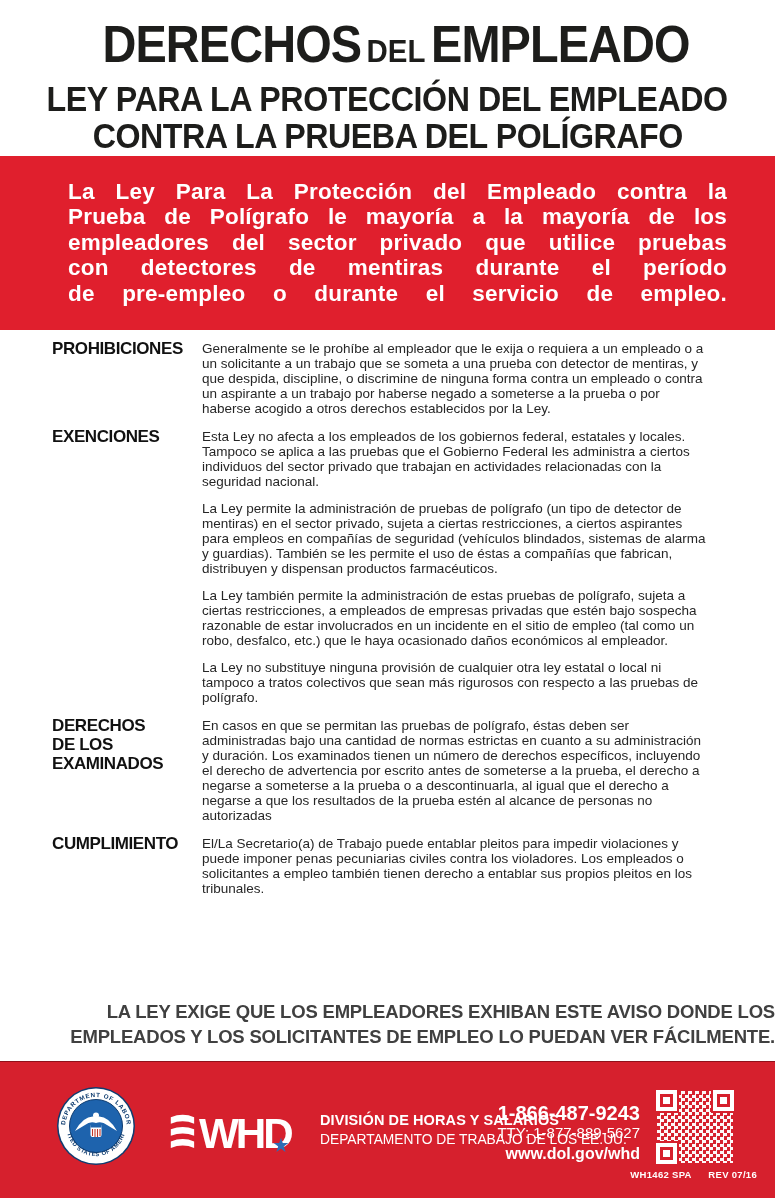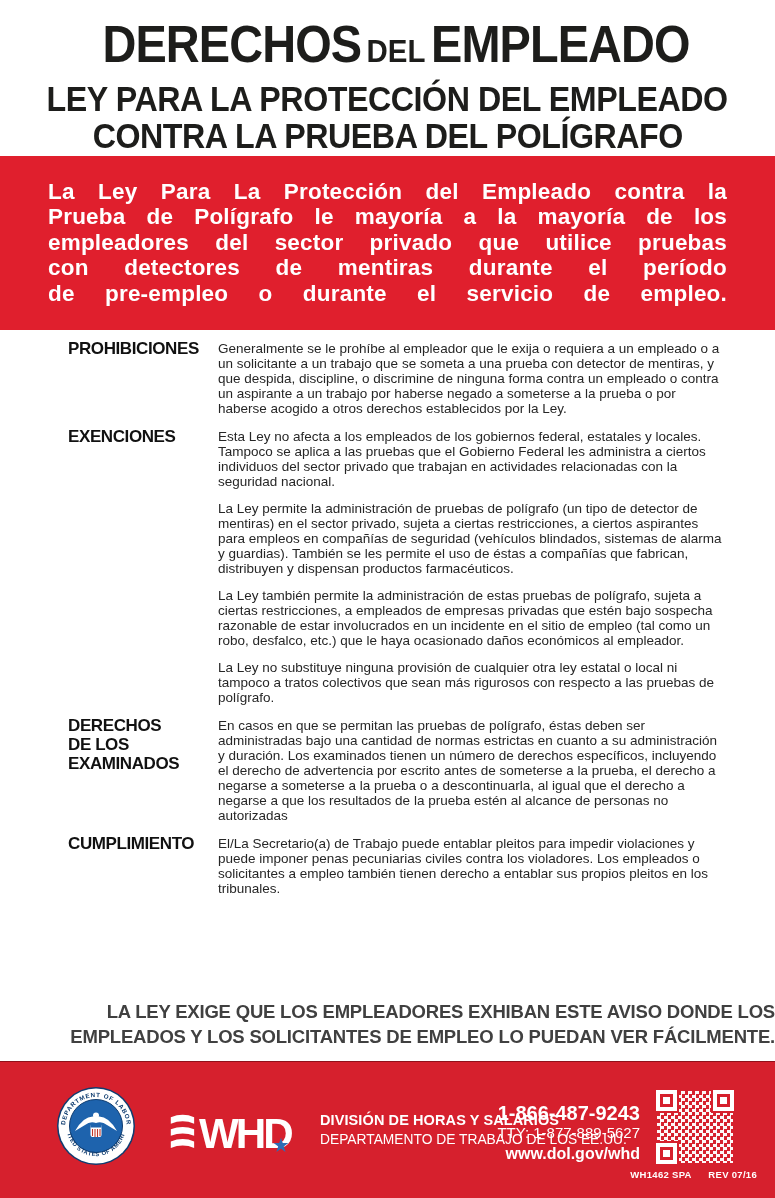--- a/index.html
+++ b/index.html
@@ -7,25 +7,25 @@
           font-family:"Liberation Sans",sans-serif;color:#1d1d1b;margin:0 auto;}
   
   .title-block{position:absolute;top:16px;left:0;width:775px;text-align:center;color:#1d1d1b;}
   .t-line{white-space:nowrap;}
   .condense{display:inline-block;transform:scaleX(0.92);transform-origin:50% 50%;white-space:nowrap;}
   .t1{font-size:51px;font-weight:bold;line-height:58px;letter-spacing:-1px;margin-left:18px;}
   .t1-small{font-size:32px;font-weight:bold;letter-spacing:0;padding:0 6px;}
   .t2{font-size:35px;font-weight:bold;line-height:37px;letter-spacing:-0.5px;}
   
   .banner{position:absolute;top:156px;left:0;width:775px;height:174px;background:#e01f2d;}
-  .banner-inner{padding:23px 48px 0 48px;}
+  .banner-inner{padding:23px 48px 0 68px;}
   .banner-line{color:#fff;font-weight:bold;font-size:22.5px;line-height:25.4px;
                text-align:justify;text-align-last:justify;letter-spacing:0.2px;}
   
-  .content{position:absolute;top:339px;left:68px;width:670px;}
+  .content{position:absolute;top:339px;left:52px;width:670px;}
   .section{display:grid;grid-template-columns:150px 505px;margin-bottom:11px;}
   .sec-heading{font-weight:bold;font-size:17px;line-height:19px;letter-spacing:-0.4px;
                width:112px;color:#111;}
   .sec-body p{margin:2px 0 12px 0;font-size:13.5px;line-height:15px;color:#262626;}
   .sec-body p:last-child{margin-bottom:0;}
   
   .notice{position:absolute;top:999px;left:0;width:775px;text-align:right;
           color:#404040;font-weight:bold;font-size:18.5px;line-height:25px;letter-spacing:-0.2px;}
   
   .footer{position:absolute;top:1061px;left:0;width:775px;height:137px;background:#d6202d;

